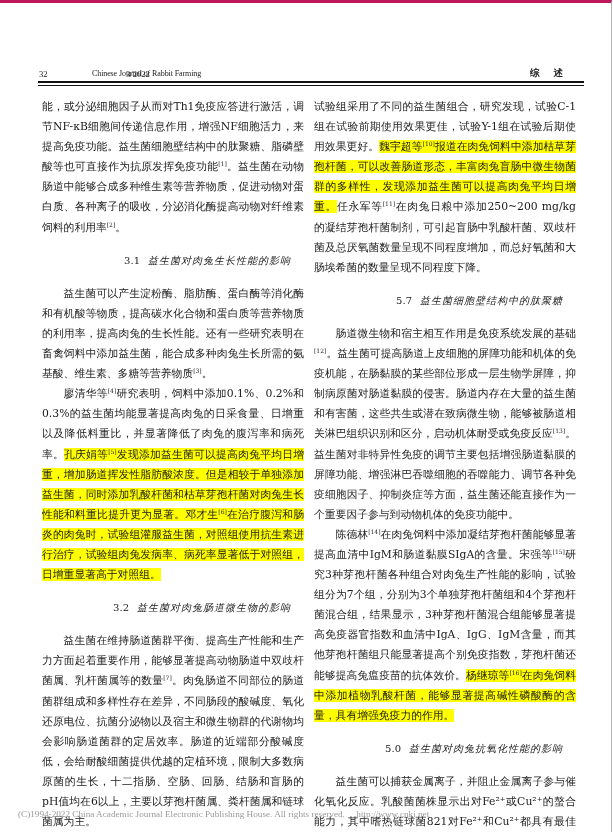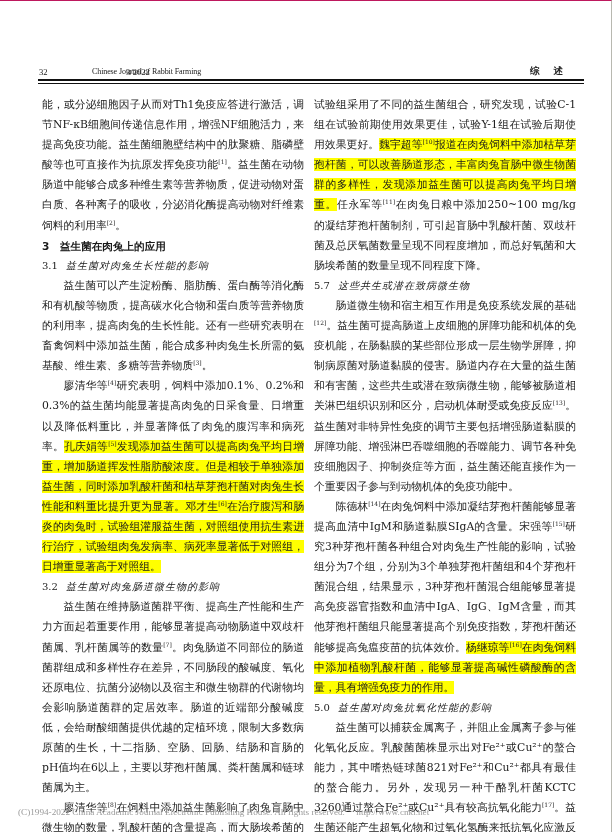--- a/index.html
+++ b/index.html
@@ -5,21 +5,21 @@
   html, body { margin: 0; padding: 0; }
   body {
     width: 613px; height: 832px; overflow: hidden;
     background: #ffffff;
     font-family: "DejaVu Serif", "Liberation Serif", serif;
     color: #1a1a1a;
     position: relative;
   }
   .page-frame {
     position: absolute; left: 0; top: 0; width: 612px; height: 832px;
-    border-top: 1px solid #be185d;
+    border-top: 3px solid #be185d;
     border-right: 1px solid #b8b8b0;
     box-sizing: border-box;
     background: #fff;
   }
   .header {
     position: absolute; left: 38px; top: 62px; width: 545px; height: 20px;
     font-family: "Liberation Serif", serif;
     font-size: 8.6px; color: #222;
   }
   .header .pnum { position: absolute; left: 1px; top: 4px; }
@@ -28,21 +28,21 @@
   .header .section { position: absolute; right: 6px; top: 2px; font-size: 9.5px; font-weight: bold; letter-spacing: 14px; font-family: "DejaVu Serif", serif; text-align: right; }
   .rule-thick { position: absolute; left: 38px; top: 78px; width: 546px; height: 2.4px; background: #111; }
   .rule-thin { position: absolute; left: 38px; top: 82px; width: 546px; height: 1.3px; background: #111; }
 
   .col { position: absolute; top: 94px; width: 262px; font-size: 10.8px; line-height: 20.1px; }
   .col.left { left: 42px; }
   .col.right { left: 314px; }
   .col p { margin: 0; text-align: justify; text-justify: inter-character; }
   .col p.indent { text-indent: 2em; }
   .h2 { margin: 0; font-family: "DejaVu Sans", sans-serif; font-size: 10.6px; font-weight: bold; }
-  .h3 { margin: 0; font-size: 10px; font-style: italic; letter-spacing: 1px; }
+  .h3 { margin: 13px; font-size: 10px; font-style: italic; letter-spacing: 1px; text-align: right; }
   .h3 .num { font-style: normal; letter-spacing: 0; margin-right: 8px; }
   .hl { background: #ffff00; }
   sup { font-size: 6px; line-height: 0; vertical-align: 4px; }
 
   .footer {
     position: absolute; left: 18px; top: 805px; width: 580px;
     font-family: Liberation Serif, serif; font-size: 9.2px; color: #9a9a9a;
   }
 </style>
 </head>
@@ -55,38 +55,37 @@
     <span class="jname">Chinese Journal of Rabbit Farming</span>
     <span class="issue">3/2022</span>
     <span class="section">综述</span>
   </div>
   <div class="rule-thick"></div>
   <div class="rule-thin"></div>
 
   <div class="col left">
     <p><span>能，或分泌细胞因子从而对Th1免疫应答进行激活，调节NF-κB细胞间传递信息作用，增强NF细胞活力，来提高免疫功能。益生菌细胞壁结构中的肽聚糖、脂磷壁酸等也可直接作为抗原发挥免疫功能</span><sup>[1]</sup><span>。益生菌在动物肠道中能够合成多种维生素等营养物质，促进动物对蛋白质、各种离子的吸收，分泌消化酶提高动物对纤维素饲料的利用率</span><sup>[2]</sup><span>。</span></p>
 
-    <div class="h2">3　益生菌在肉兔上的应用</div>
     <div class="h3"><span class="num">3.1</span><span>益生菌对肉兔生长性能的影响</span></div>
 
     <p class="indent"><span>益生菌可以产生淀粉酶、脂肪酶、蛋白酶等消化酶和有机酸等物质，提高碳水化合物和蛋白质等营养物质的利用率，提高肉兔的生长性能。还有一些研究表明在畜禽饲料中添加益生菌，能合成多种肉兔生长所需的氨基酸、维生素、多糖等营养物质</span><sup>[3]</sup><span>。</span></p>
 
     <p class="indent"><span>廖清华等</span><sup>[4]</sup><span>研究表明，饲料中添加0.1%、0.2%和0.3%的益生菌均能显著提高肉兔的日采食量、日增重以及降低料重比，并显著降低了肉兔的腹泻率和病死率。</span><span class="hl"><span>孔庆娟等</span><sup>[5]</sup><span>发现添加益生菌可以提高肉兔平均日增重，增加肠道挥发性脂肪酸浓度。但是相较于单独添加益生菌，同时添加乳酸杆菌和枯草芽孢杆菌对肉兔生长性能和料重比提升更为显著。邓才生</span><sup>[6]</sup><span>在治疗腹泻和肠炎的肉兔时，试验组灌服益生菌，对照组使用抗生素进行治疗，试验组肉兔发病率、病死率显著低于对照组，日增重显著高于对照组。</span></span></p>
 
     <div class="h3"><span class="num">3.2</span><span>益生菌对肉兔肠道微生物的影响</span></div>
 
     <p class="indent"><span>益生菌在维持肠道菌群平衡、提高生产性能和生产力方面起着重要作用，能够显著提高动物肠道中双歧杆菌属、乳杆菌属等的数量</span><sup>[7]</sup><span>。肉兔肠道不同部位的肠道菌群组成和多样性存在差异，不同肠段的酸碱度、氧化还原电位、抗菌分泌物以及宿主和微生物群的代谢物均会影响肠道菌群的定居效率。肠道的近端部分酸碱度低，会给耐酸细菌提供优越的定植环境，限制大多数病原菌的生长，十二指肠、空肠、回肠、结肠和盲肠的pH值均在6以上，主要以芽孢杆菌属、粪杆菌属和链球菌属为主。</span></p>
 
     <p class="indent"><span>廖清华等</span><sup>[8]</sup><span>在饲料中添加益生菌影响了肉兔盲肠中微生物的数量，乳酸杆菌的含量提高，而大肠埃希菌的含量降低，改善了肉兔肠胃微生物菌群，增加了有益菌的数量。</span></p>
   </div>
 
   <div class="col right">
-    <p><span>试验组采用了不同的益生菌组合，研究发现，试验C-1组在试验前期使用效果更佳，试验Y-1组在试验后期使用效果更好。</span><span class="hl"><span>魏宇超等</span><sup>[10]</sup><span>报道在肉兔饲料中添加枯草芽孢杆菌，可以改善肠道形态，丰富肉兔盲肠中微生物菌群的多样性，发现添加益生菌可以提高肉兔平均日增重。</span></span><span>任永军等</span><sup>[11]</sup><span>在肉兔日粮中添加250~100 mg/kg的凝结芽孢杆菌制剂，可引起盲肠中乳酸杆菌、双歧杆菌及总厌氧菌数量呈现不同程度增加，而总好氧菌和大肠埃希菌的数量呈现不同程度下降。</span></p>
+    <p><span>试验组采用了不同的益生菌组合，研究发现，试验C-1组在试验前期使用效果更佳，试验Y-1组在试验后期使用效果更好。</span><span class="hl"><span>魏宇超等</span><sup>[10]</sup><span>报道在肉兔饲料中添加枯草芽孢杆菌，可以改善肠道形态，丰富肉兔盲肠中微生物菌群的多样性，发现添加益生菌可以提高肉兔平均日增重。</span></span><span>任永军等</span><sup>[11]</sup><span>在肉兔日粮中添加250~200 mg/kg的凝结芽孢杆菌制剂，可引起盲肠中乳酸杆菌、双歧杆菌及总厌氧菌数量呈现不同程度增加，而总好氧菌和大肠埃希菌的数量呈现不同程度下降。</span></p>
 
-    <div class="h3"><span class="num">5.7</span><span>这些共生或潜在致病微生物</span></div>
+    <div class="h3"><span class="num">5.7</span><span>益生菌细胞壁结构中的肽聚糖</span></div>
 
     <p class="indent"><span>肠道微生物和宿主相互作用是免疫系统发展的基础</span><sup>[12]</sup><span>。益生菌可提高肠道上皮细胞的屏障功能和机体的免疫机能，在肠黏膜的某些部位形成一层生物学屏障，抑制病原菌对肠道黏膜的侵害。肠道内存在大量的益生菌和有害菌，这些共生或潜在致病微生物，能够被肠道相关淋巴组织识别和区分，启动机体耐受或免疫反应</span><sup>[13]</sup><span>。益生菌对非特异性免疫的调节主要包括增强肠道黏膜的屏障功能、增强淋巴吞噬细胞的吞噬能力、调节各种免疫细胞因子、抑制炎症等方面，益生菌还能直接作为一个重要因子参与到动物机体的免疫功能中。</span></p>
 
     <p class="indent"><span>陈德林</span><sup>[14]</sup><span>在肉兔饲料中添加凝结芽孢杆菌能够显著提高血清中IgM和肠道黏膜SIgA的含量。宋强等</span><sup>[15]</sup><span>研究3种芽孢杆菌各种组合对肉兔生产性能的影响，试验组分为7个组，分别为3个单独芽孢杆菌组和4个芽孢杆菌混合组，结果显示，3种芽孢杆菌混合组能够显著提高免疫器官指数和血清中IgA、IgG、IgM含量，而其他芽孢杆菌组只能显著提高个别免疫指数，芽孢杆菌还能够提高兔瘟疫苗的抗体效价。</span><span class="hl"><span>杨继琼等</span><sup>[16]</sup><span>在肉兔饲料中添加植物乳酸杆菌，能够显著提高碱性磷酸酶的含量，具有增强免疫力的作用。</span></span></p>
 
     <div class="h3"><span class="num">5.0</span><span>益生菌对肉兔抗氧化性能的影响</span></div>
 
     <p class="indent"><span>益生菌可以捕获金属离子，并阻止金属离子参与催化氧化反应。乳酸菌菌株显示出对Fe²⁺或Cu²⁺的螯合能力，其中嗜热链球菌821对Fe²⁺和Cu²⁺都具有最佳的螯合能力。另外，发现另一种干酪乳杆菌KCTC 3260通过螯合Fe²⁺或Cu²⁺具有较高抗氧化能力</span><sup>[17]</sup><span>。益生菌还能产生超氧化物和过氧化氢酶来抵抗氧化应激反应。在乳酸菌抗氧化应激的研究中发现，乳酸菌的有益作用是通过对Nrf2/ARE信号通路的激活，调控体内抗氧化应激因子，从而起到防止机体氧化应激损伤。</span></p>
 
   </div>

